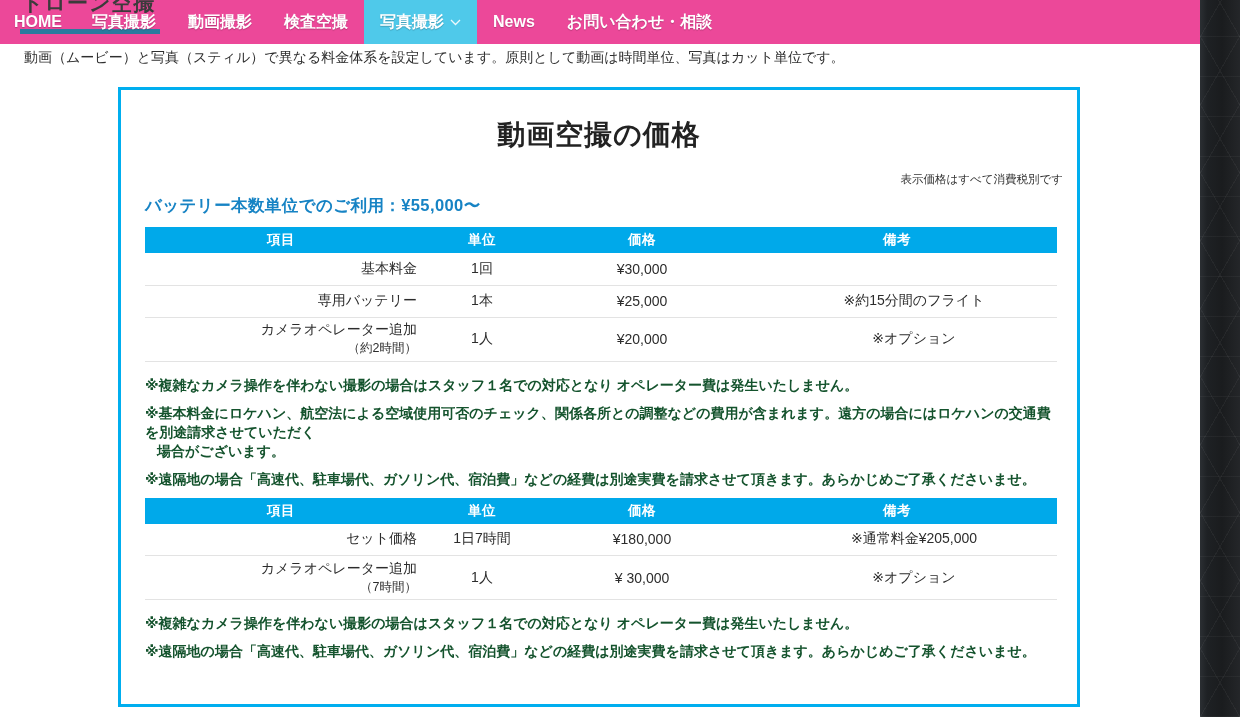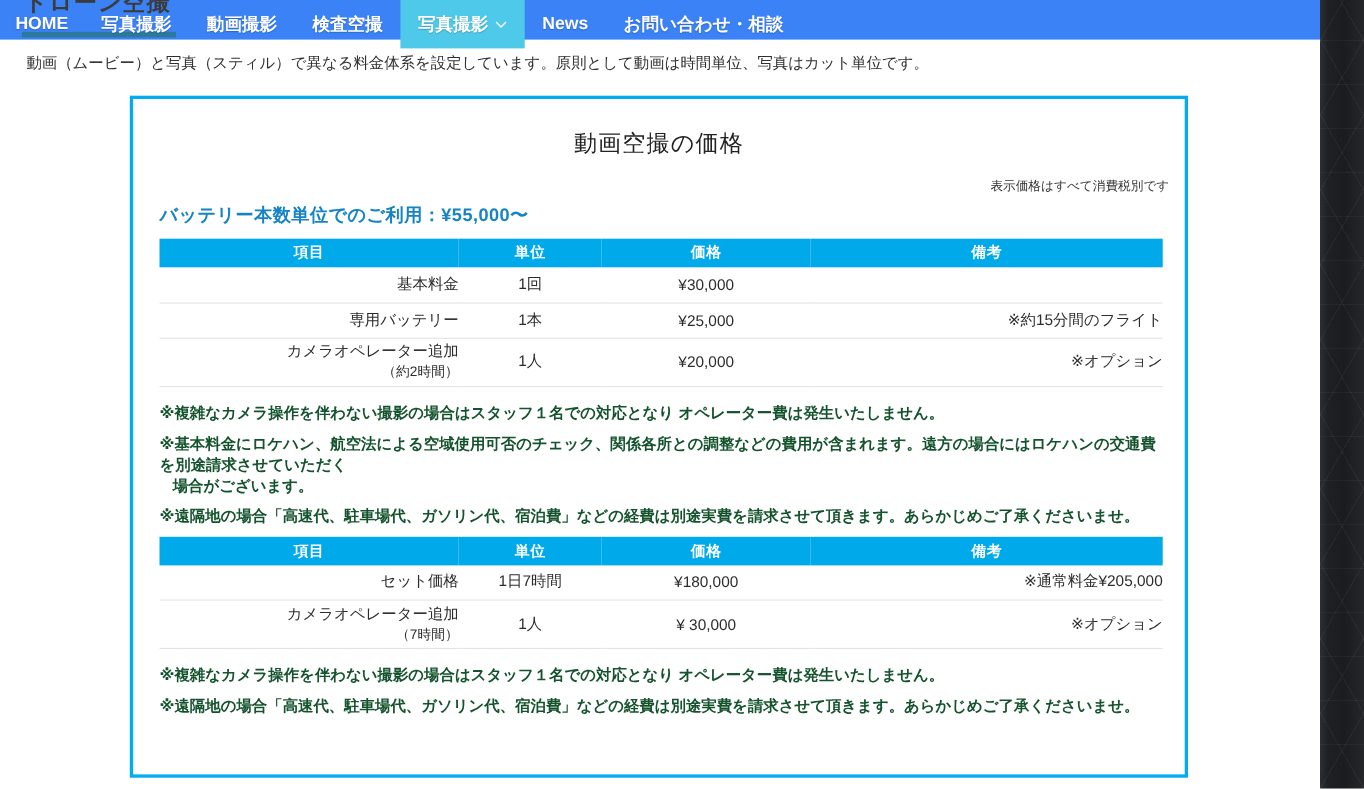--- a/index.html
+++ b/index.html
@@ -17,22 +17,22 @@
     position: absolute; top: 0; right: 0; width: 40px; height: 717px;
     background:
       repeating-linear-gradient(60deg, rgba(255,255,255,.045) 0 1px, transparent 1px 34px),
       repeating-linear-gradient(-60deg, rgba(255,255,255,.045) 0 1px, transparent 1px 34px),
       repeating-linear-gradient(0deg, rgba(255,255,255,.04) 0 1px, transparent 1px 40px),
       linear-gradient(90deg, #2b2f33 0%, #1e2124 18%, #1a1c1e 55%, #242629 100%);
   }
 
   
   .header {
-    position: absolute; top: 0; left: 0; width: 1200px; height: 36px;
-    background: #3b82f6;
+    position: absolute; top: 0; left: 0; width: 1200px; height: 44px;
+    background: #ec4899;
   }
   .logo {
     position: absolute; left: 22px; top: -10px;
     font-size: 21px; font-weight: 700; color: #3b3b3b;
     letter-spacing: 1px; line-height: 26px; white-space: nowrap;
   }
   .nav { position: absolute; left: 0; top: 0; height: 44px; display: flex; align-items: flex-end; }
   .nav-item {
     display: flex; align-items: center; justify-content: center;
     padding: 0 16px; height: 44px; position: relative;
@@ -54,21 +54,21 @@
     font-size: 14px; color: #2f2f2f; line-height: 22px;
   }
 
   
   .panel {
     position: absolute; left: 118px; top: 87px; width: 962px; height: 620px;
     border: 3px solid #00aeef; background: #ffffff; overflow: hidden;
   }
   .panel-title {
     margin-top: 26px; text-align: center;
-    font-size: 21px; font-weight: 400; color: #222; letter-spacing: 1px;
+    font-size: 28px; font-weight: 700; color: #222; letter-spacing: 1px;
   }
   .tax-note {
     margin: 18px 14px 0 0; text-align: right;
     font-size: 11.5px; color: #333; padding-left: 8px;
   }
   .section-heading {
     margin: 8px 0 10px 24px;
     font-size: 16.5px; font-weight: 700; color: #1683c4; letter-spacing: .4px;
   }
   .section-heading.second { margin-top: 30px; }
@@ -87,21 +87,21 @@
   table.price col.c-price { width: 190px; }
   table.price col.c-note  { width: 320px; }
 
   table.price tbody td {
     border-bottom: 1px solid #e3e3e3;
     font-size: 14px; color: #2c2c2c; height: 32px; vertical-align: middle;
   }
   table.price tbody td.item  { text-align: right; }
   table.price tbody td.unit  { text-align: center; }
   table.price tbody td.price { text-align: center; }
-  table.price tbody td.note  { text-align: right; padding-left: 34px; }
+  table.price tbody td.note  { text-align: center; padding-left: 34px; }
   table.price tbody tr.tall td { height: 44px; }
   .item-sub { display:block; font-size: 12.5px; margin-top: 1px; }
 
   
   .notes { margin: 14px 0 0 24px; width: 916px; }
   .note-line {
     font-size: 14px; color: #14532d; line-height: 19px; margin-bottom: 9px; font-weight: bold;
   }
   .note-line .cont { display: block; padding-left: 12px; }
 </style>

